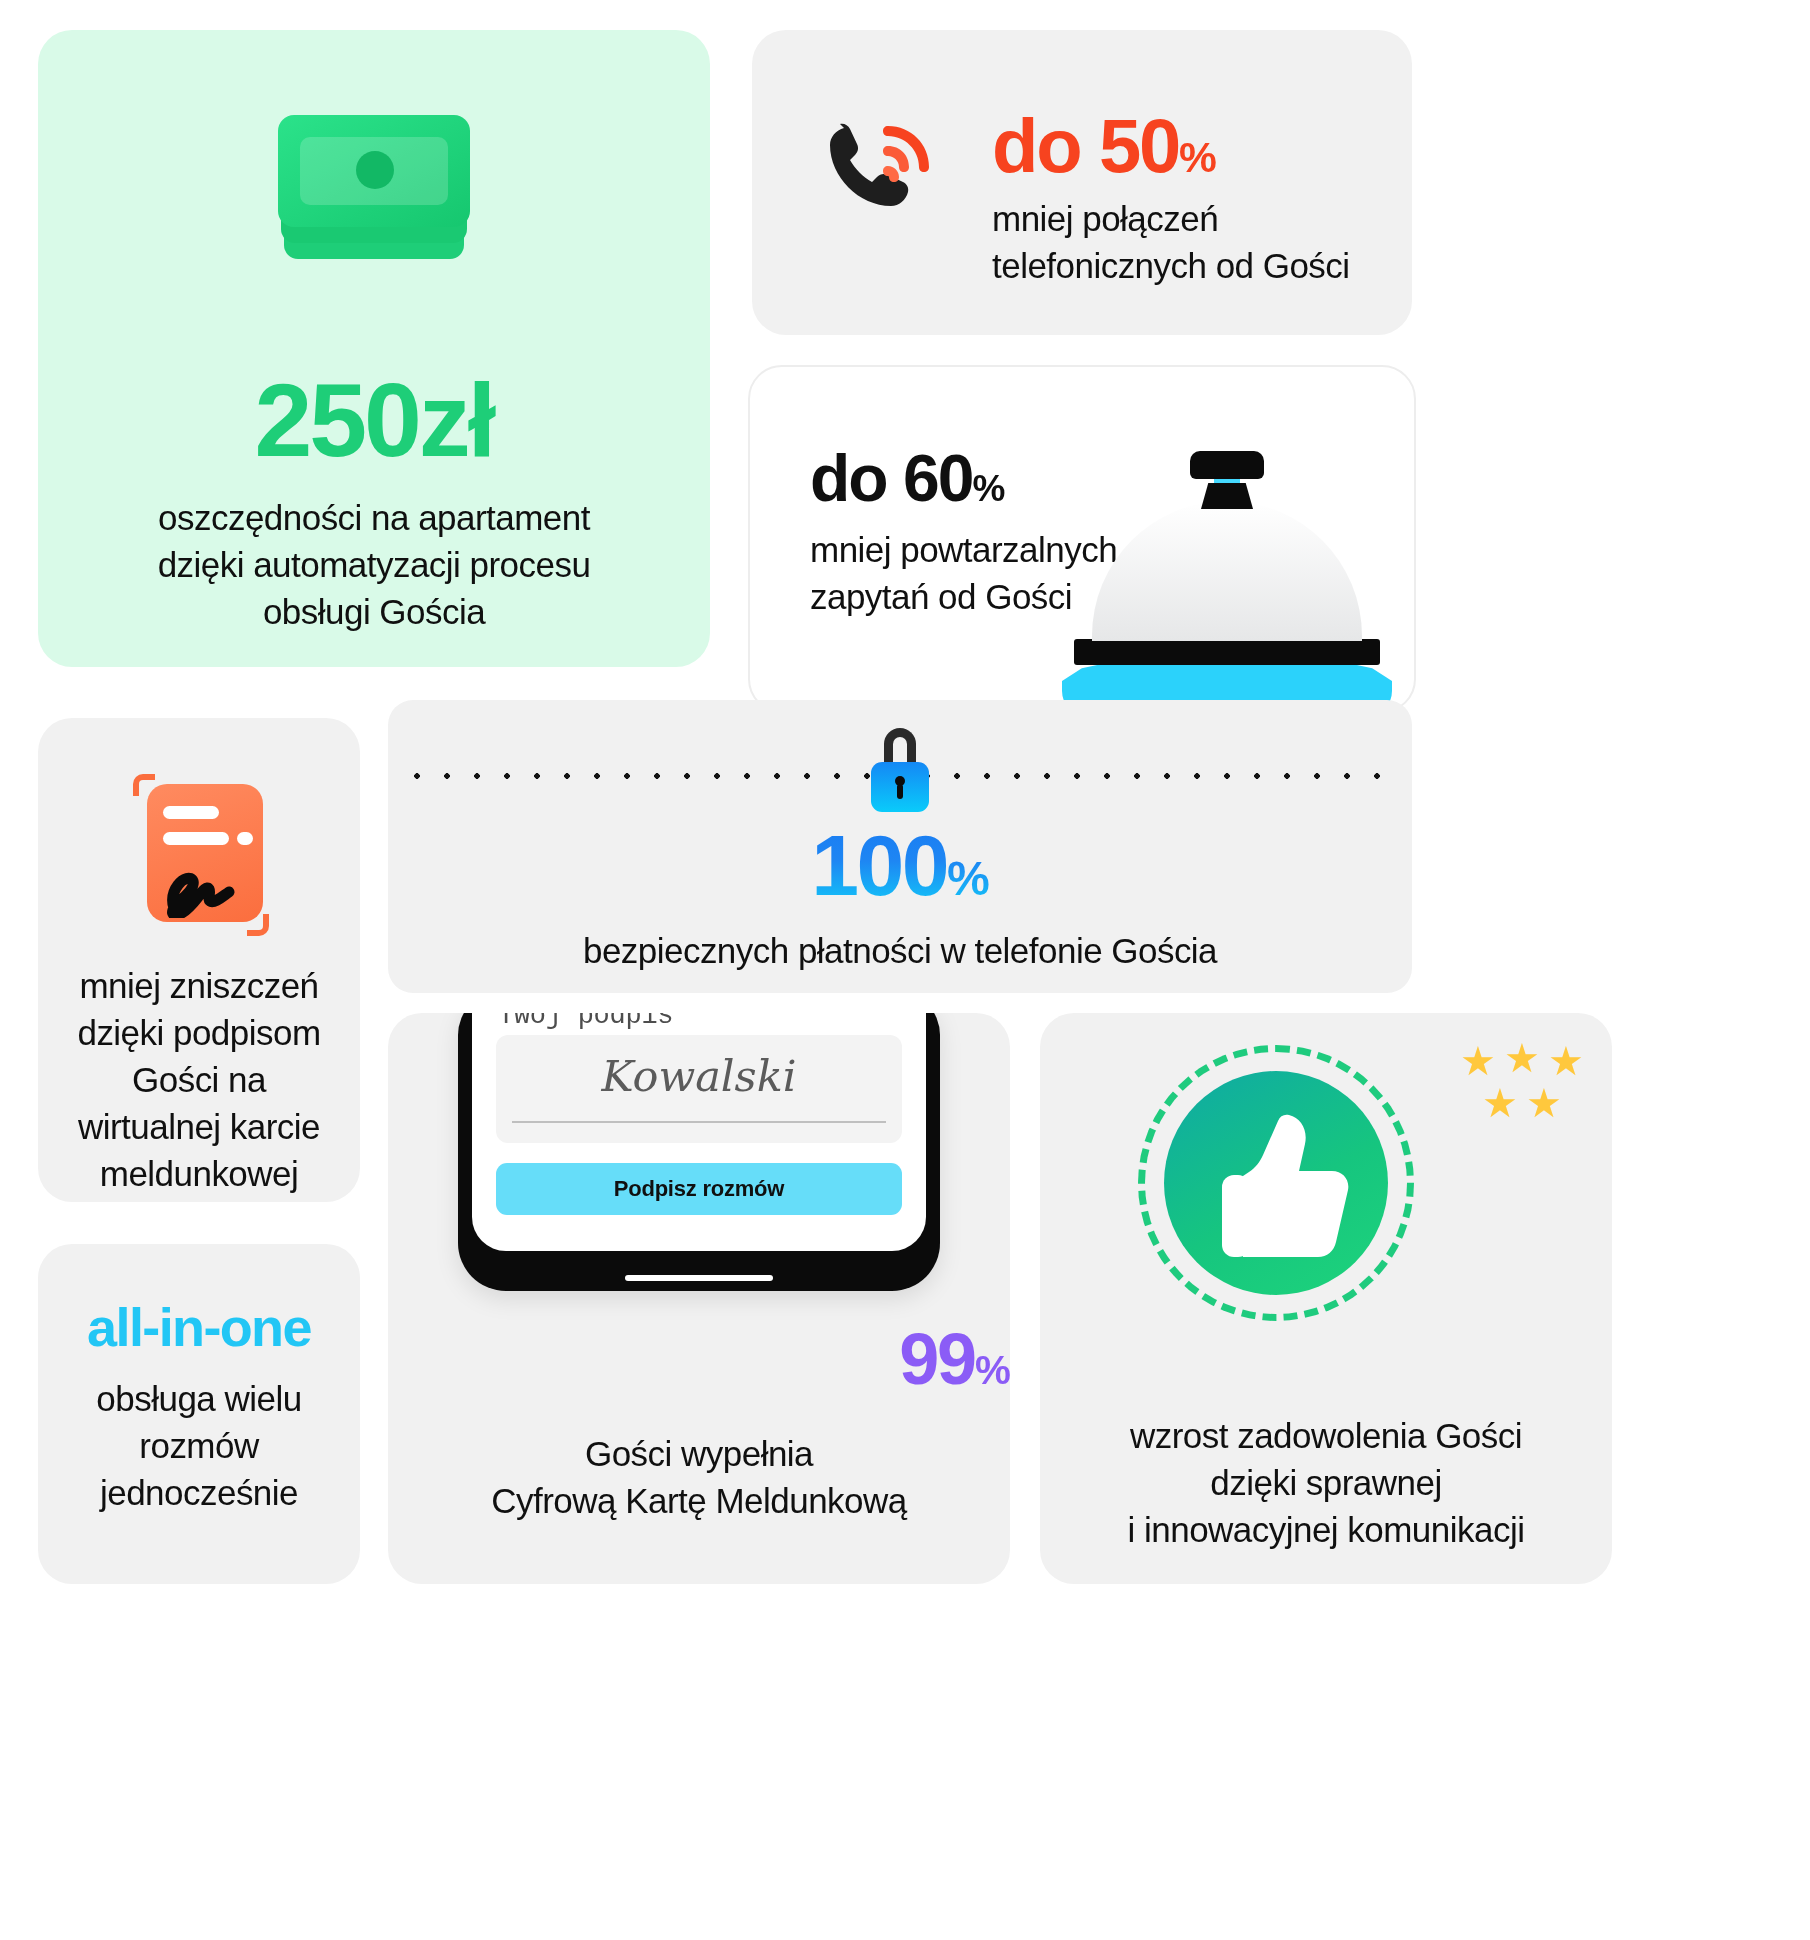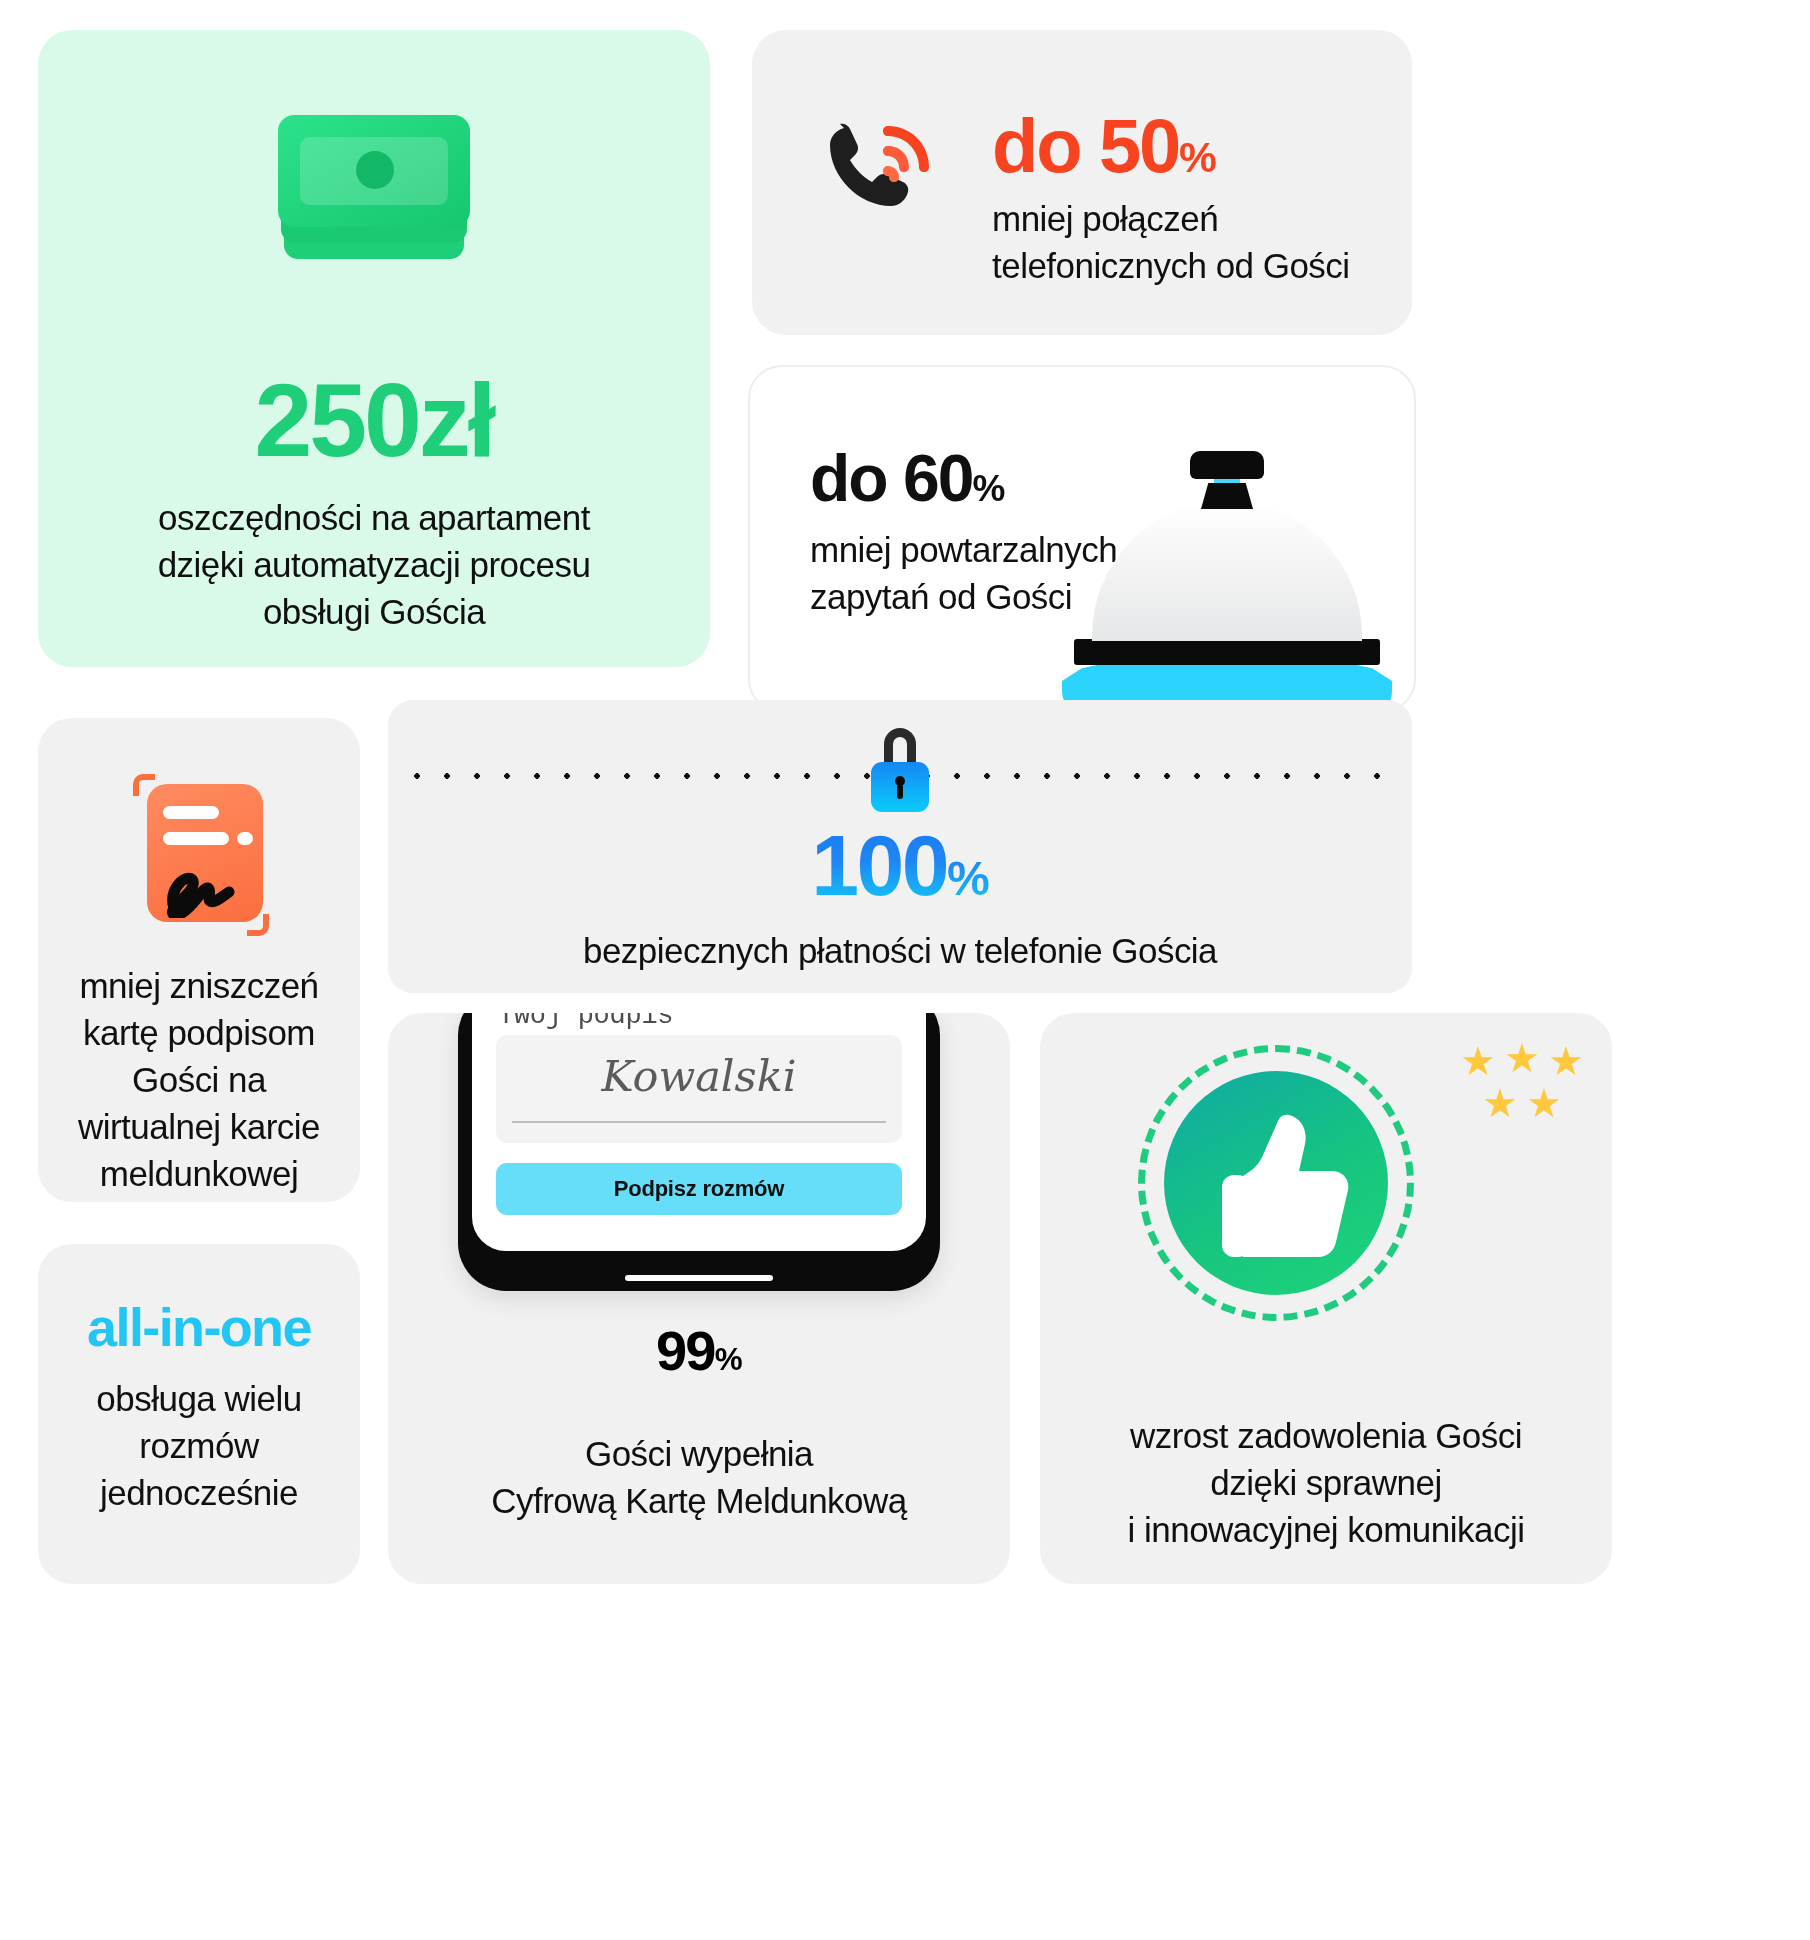--- a/index.html
+++ b/index.html
@@ -127,21 +127,21 @@
   .phonescreen .lbl .star { color: #F7431F; }
   .sigbox { position: absolute; left: 24px; top: 56px; width: 406px; height: 108px; background: #F3F3F3; border-radius: 12px; }
   .sigbox .sigtext { position: absolute; left: 0; top: 16px; width: 100%; text-align: center;
                      font-family: "DejaVu Serif", serif; font-style: italic; font-size: 43px; color: #5B5B5B; }
   .sigbox .baseline { position: absolute; left: 16px; bottom: 20px; width: 374px; height: 2px; background: #BFBFBF; }
   .signbtn { position: absolute; left: 24px; top: 184px; width: 406px; height: 52px; border-radius: 11px;
              background: #66DDF9; display: flex; align-items: center; justify-content: center;
              font-size: 22px; font-weight: 700; color: #101010; letter-spacing: -0.01em; border: none; }
   .homebar { position: absolute; left: 50%; transform: translateX(-50%); bottom: 10px; width: 148px; height: 6px;
              background: #FFFFFF; border-radius: 4px; }
-  #card-checkin .num  { position: absolute; left: 0; top: 310px; width: 100%; text-align: center; font-size: 56px; color: #000000; }
+  #card-checkin .num  { position: absolute; left: 0; top: 310px; width: 100%; text-align: right; font-size: 72px; color: #8b5cf6; }
   #card-checkin .desc { position: absolute; left: 0; top: 418px; width: 100%; text-align: center; }
 
   
   #card-allinone { left: 38px; top: 1244px; width: 322px; height: 340px; }
   #card-allinone .num  { position: absolute; left: 0; top: 56px; width: 100%; text-align: center;
                          font-size: 54px; color: #22C6F5; }
   #card-allinone .desc { position: absolute; left: 14px; top: 132px; width: 294px; }
 
   
   #card-satisfaction { left: 1040px; top: 1013px; width: 572px; height: 571px; overflow: hidden; }
@@ -223,21 +223,21 @@
         <span class="l1"></span>
         <span class="l2"></span>
         <span class="l3"></span>
         <svg class="scribble" viewBox="0 0 122 72" aria-hidden="true">
           <path d="M26 66c-6-6-6-18 1-27 5-7 13-9 15-4 2 6-6 14-13 20-7 6-10 13-5 14 6 1 16-9 23-18 5-7 9-11 11-8 2 4-2 10 1 12 4 3 13-5 19-9" fill="none" stroke="#0B0B0B" stroke-width="11" stroke-linecap="round" stroke-linejoin="round"></path>
         </svg>
         <span class="corner-br"></span>
       </span>
     </div>
     <div class="body-txt center desc" style="white-space: pre-line;">mniej zniszczeń
-kartę podpisom
+dzięki podpisom
 Gości na
 wirtualnej karcie
 meldunkowej</div>
   </div>
 
   <div class="card" id="card-payments">
     <div class="dots"></div>
     <div class="lock">
       <span class="shackle"></span>
       <span class="body"></span>

